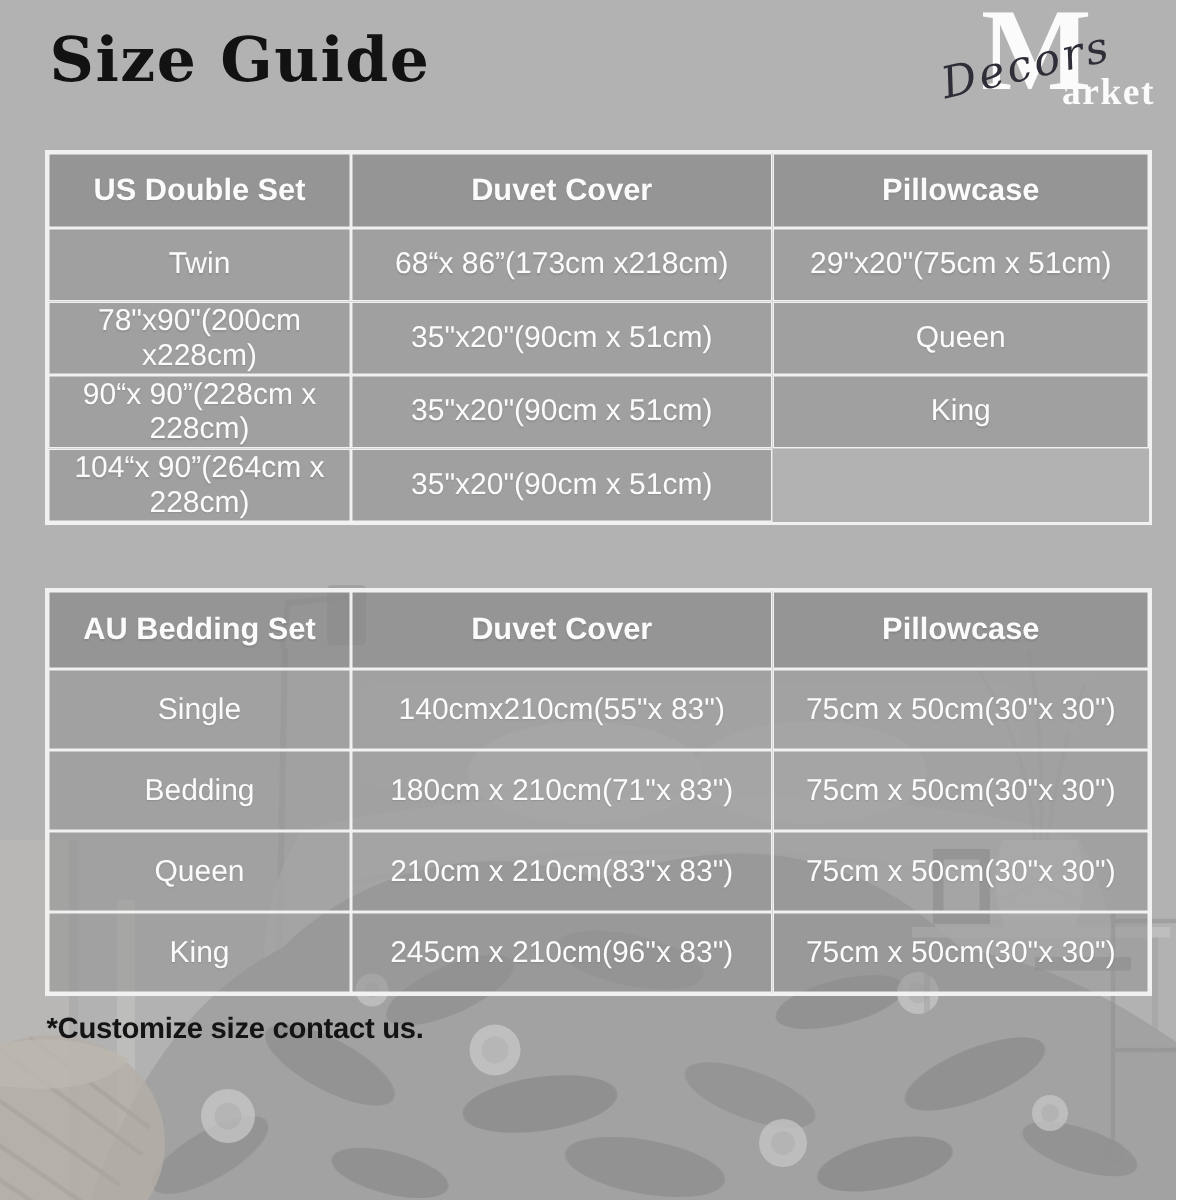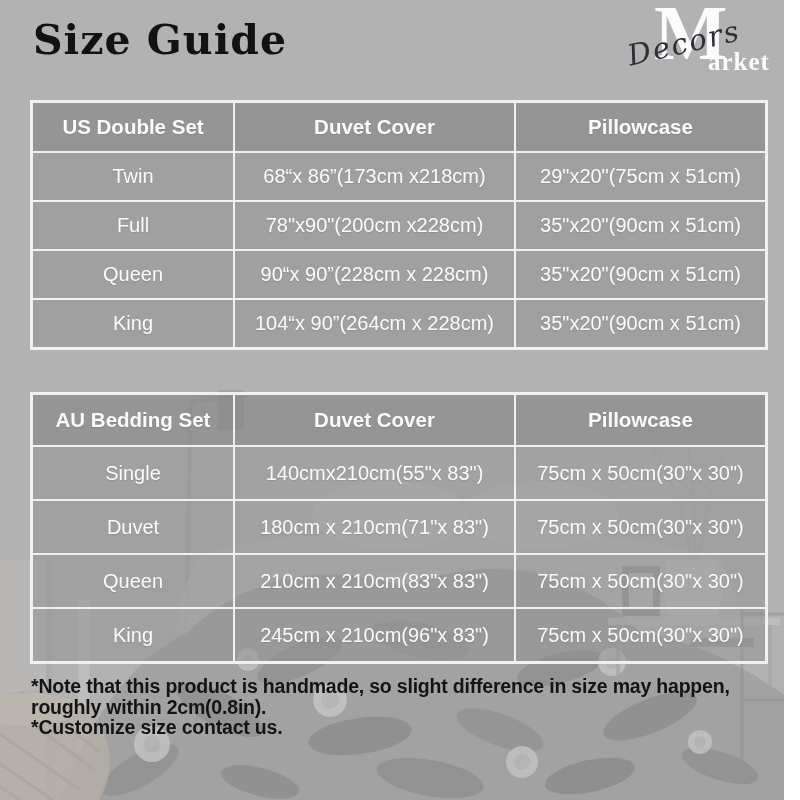--- a/index.html
+++ b/index.html
@@ -168,21 +168,20 @@
 
   <div class="size-table t-us">
     <div class="cell hdr">US Double Set</div>
     <div class="cell hdr">Duvet Cover</div>
     <div class="cell hdr">Pillowcase</div>
 
     <div class="cell">Twin</div>
     <div class="cell">68“x 86”(173cm x218cm)</div>
     <div class="cell">29"x20"(75cm x 51cm)</div>
 
-    <div class="cell">Full</div>
     <div class="cell">78"x90"(200cm x228cm)</div>
     <div class="cell">35"x20"(90cm x 51cm)</div>
 
     <div class="cell">Queen</div>
     <div class="cell">90“x 90”(228cm x 228cm)</div>
     <div class="cell">35"x20"(90cm x 51cm)</div>
 
     <div class="cell">King</div>
     <div class="cell">104“x 90”(264cm x 228cm)</div>
     <div class="cell">35"x20"(90cm x 51cm)</div>
@@ -190,32 +189,30 @@
 
   <div class="size-table t-au">
     <div class="cell hdr">AU Bedding Set</div>
     <div class="cell hdr">Duvet Cover</div>
     <div class="cell hdr">Pillowcase</div>
 
     <div class="cell">Single</div>
     <div class="cell">140cmx210cm(55"x 83")</div>
     <div class="cell">75cm x 50cm(30"x 30")</div>
 
-    <div class="cell">Duvet</div>
+    <div class="cell">Bedding</div>
     <div class="cell">180cm x 210cm(71"x 83")</div>
     <div class="cell">75cm x 50cm(30"x 30")</div>
 
     <div class="cell">Queen</div>
     <div class="cell">210cm x 210cm(83"x 83")</div>
     <div class="cell">75cm x 50cm(30"x 30")</div>
 
     <div class="cell">King</div>
     <div class="cell">245cm x 210cm(96"x 83")</div>
     <div class="cell">75cm x 50cm(30"x 30")</div>
   </div>
 
   <div class="notes">
-    <div class="note">*Note that this product is handmade, so slight  difference in size may happen,
-roughly within 2cm(0.8in).</div>
     <div class="note">*Customize size contact us.</div>
   </div>
 
 </div>
 
 </body></html>

